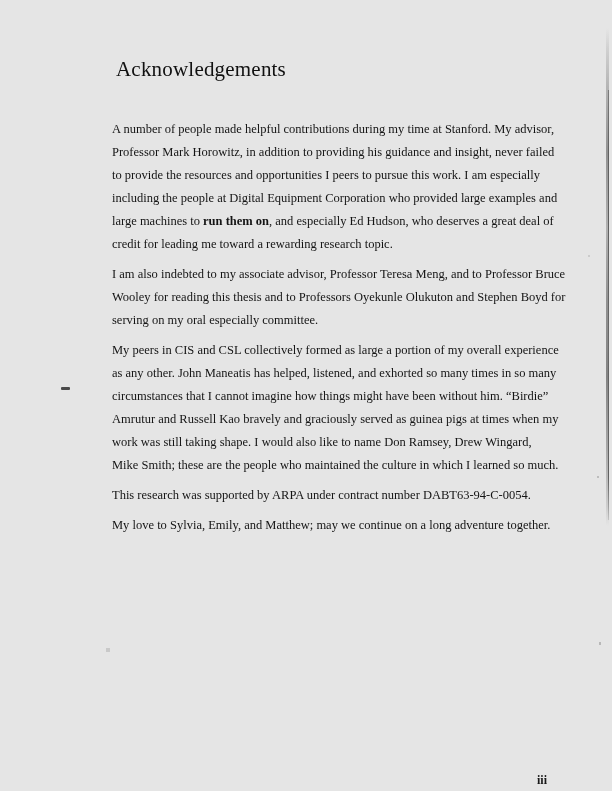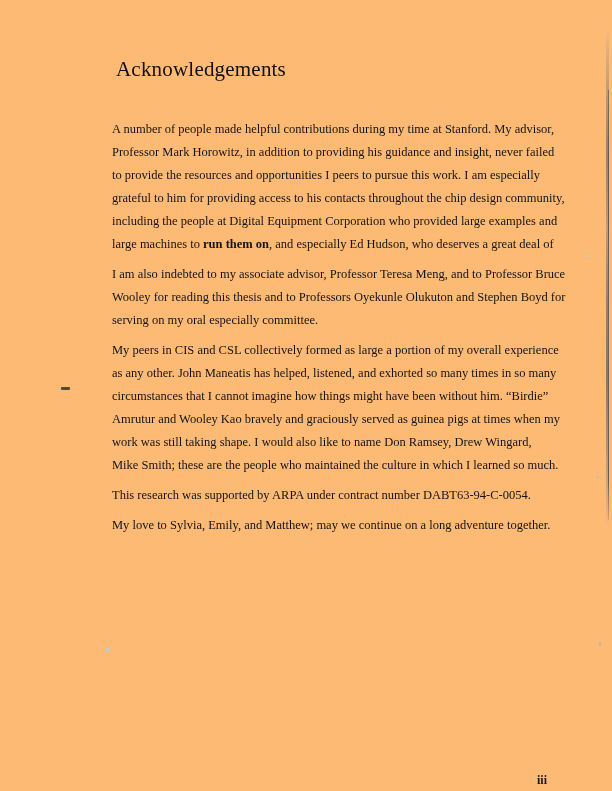--- a/index.html
+++ b/index.html
@@ -4,21 +4,21 @@
 <style>
   html, body {
     margin: 0;
     padding: 0;
     background: #ffffff;
   }
   .page {
     position: relative;
     width: 612px;
     height: 791px;
-    background: #fdba74;
+    background: #e5e5e5;
     overflow: hidden;
     font-family: "Liberation Serif", "DejaVu Serif", serif;
     color: #141414;
   }
   .title {
     position: absolute;
     left: 116px;
     top: 57px;
     font-size: 21px;
     font-weight: normal;
@@ -102,34 +102,34 @@
 <body>
 
 <div class="page">
   <div class="title">Acknowledgements</div>
 
   <div class="content">
       <div class="paragraph">
         <div class="line">A number of people made helpful contributions during my time at Stanford. My advisor,</div>
         <div class="line">Professor Mark Horowitz, in addition to providing his guidance and insight, never failed</div>
         <div class="line">to provide the resources and opportunities I peers to pursue this work. I am especially</div>
-        <div class="line">grateful to him for providing access to his contacts throughout the chip design community,</div>
         <div class="line">including the people at Digital Equipment Corporation who provided large examples and</div>
         <div class="line">large machines to <b>run them on</b>, and especially Ed Hudson, who deserves a great deal of</div>
+        <div class="line">credit for leading me toward a rewarding research topic.</div>
       </div>
       <div class="paragraph">
         <div class="line">I am also indebted to my associate advisor, Professor Teresa Meng, and to Professor Bruce</div>
         <div class="line">Wooley for reading this thesis and to Professors Oyekunle Olukuton and Stephen Boyd for</div>
         <div class="line">serving on my oral especially committee.</div>
       </div>
       <div class="paragraph">
         <div class="line">My peers in CIS and CSL collectively formed as large a portion of my overall experience</div>
         <div class="line">as any other. John Maneatis has helped, listened, and exhorted so many times in so many</div>
         <div class="line">circumstances that I cannot imagine how things might have been without him. “Birdie”</div>
-        <div class="line">Amrutur and Wooley Kao bravely and graciously served as guinea pigs at times when my</div>
+        <div class="line">Amrutur and Russell Kao bravely and graciously served as guinea pigs at times when my</div>
         <div class="line">work was still taking shape. I would also like to name Don Ramsey, Drew Wingard,</div>
         <div class="line">Mike Smith; these are the people who maintained the culture in which I learned so much.</div>
       </div>
       <div class="paragraph">
         <div class="line">This research was supported by ARPA under contract number DABT63-94-C-0054.</div>
       </div>
       <div class="paragraph">
         <div class="line">My love to Sylvia, Emily, and Matthew; may we continue on a long adventure together.</div>
       </div>
     </div>

